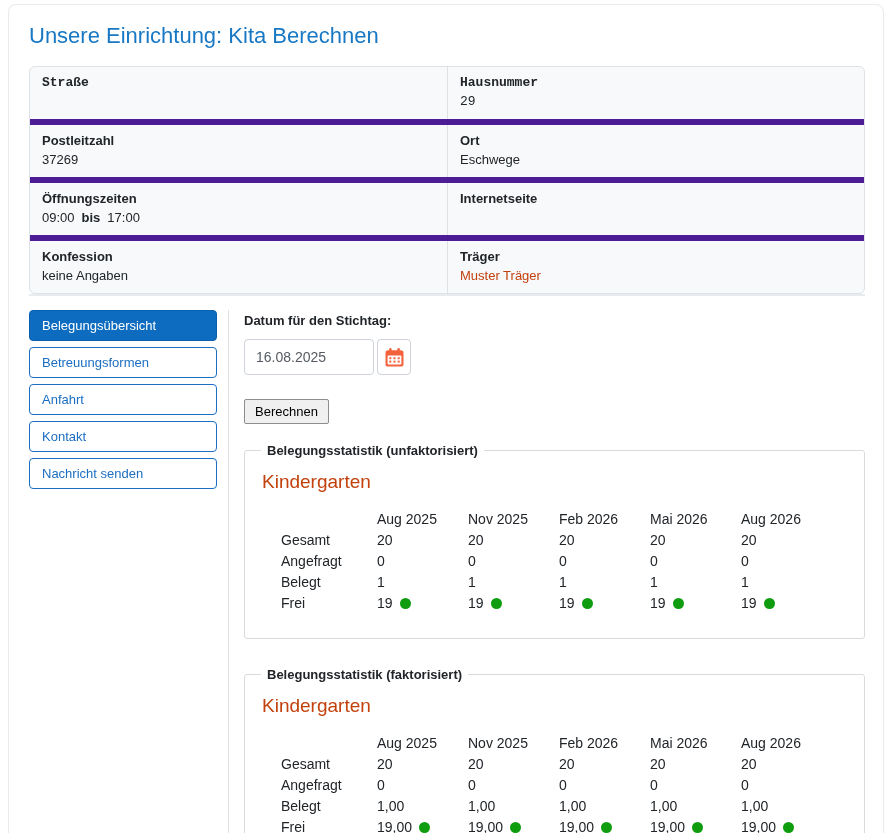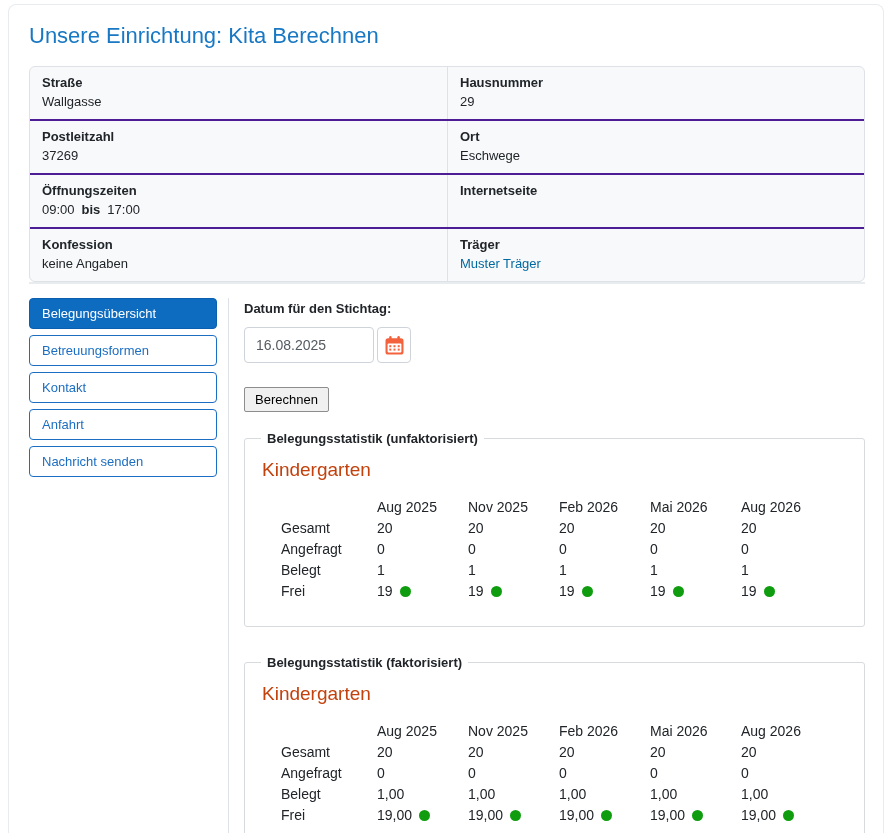--- a/index.html
+++ b/index.html
@@ -25,27 +25,27 @@
     color: #1878c4;
     margin: 6px 0 17px 0;
   }
   
   .info-table {
     border: 1px solid #dee2e6;
     border-radius: 6px;
     background: #f8f9fa;
     overflow: hidden;
   }
-  .info-row { display: flex; border-top: 2px solid #4c1d95; }
-  .info-row:first-child { border-top: none; }
+  .info-row { display: flex; border-top: 6px solid #4c1d95; }
+  .info-row:first-child { border-top: none; font-family: Liberation Mono, monospace; }
   .info-cell { flex: 1 1 50%; padding: 8px 12px 9px 12px; }
   .info-cell + .info-cell { border-left: 1px solid #dee2e6; }
   .info-label { font-weight: bold; margin-bottom: 4px; }
   .info-value { min-height: 16px; }
-  .info-value a { color: #0369a1; text-decoration: none; }
+  .info-value a { color: #c2410c; text-decoration: none; }
   .hours-sep { font-weight: bold; margin: 0 7px; }
   hr.rule { border: none; border-top: 1px solid #e9ecef; margin: 0; }
   .rule-1 { margin-top: 9px; }
   .rule-2 { margin-top: 28px; }
   
   .content-row { display: flex; margin-top: 14px; min-height: 532px; }
   .sidebar { flex: 0 0 200px; border-right: 1px solid #dee2e6; }
   .nav-btn {
     display: block;
     width: 188px;
@@ -145,21 +145,20 @@
 <body>
 
 <div class="container">
 
   <h1 class="page-title">Unsere Einrichtung: Kita Berechnen</h1>
 
   <div class="info-table">
     <div class="info-row">
       <div class="info-cell">
         <div class="info-label">Straße</div>
-        <div class="info-value">Wallgasse</div>
       </div>
       <div class="info-cell">
         <div class="info-label">Hausnummer</div>
         <div class="info-value">29</div>
       </div>
     </div>
     <div class="info-row">
       <div class="info-cell">
         <div class="info-label">Postleitzahl</div>
         <div class="info-value">37269</div>
@@ -192,22 +191,22 @@
   </div>
 
   <hr class="rule rule-1">
   <hr class="rule rule-2">
 
   <div class="content-row">
 
     <nav class="sidebar">
       <button class="nav-btn active">Belegungsübersicht</button>
       <button class="nav-btn">Betreuungsformen</button>
+      <button class="nav-btn">Anfahrt</button>
       <button class="nav-btn">Kontakt</button>
-      <button class="nav-btn">Anfahrt</button>
       <button class="nav-btn">Nachricht senden</button>
     </nav>
 
     <main class="main">
 
       <label class="date-label">Datum für den Stichtag:</label>
       <div class="date-group">
         <input class="date-input" type="text" value="16.08.2025" style="">
         <button class="cal-btn">
           <span style="display:flex;">

